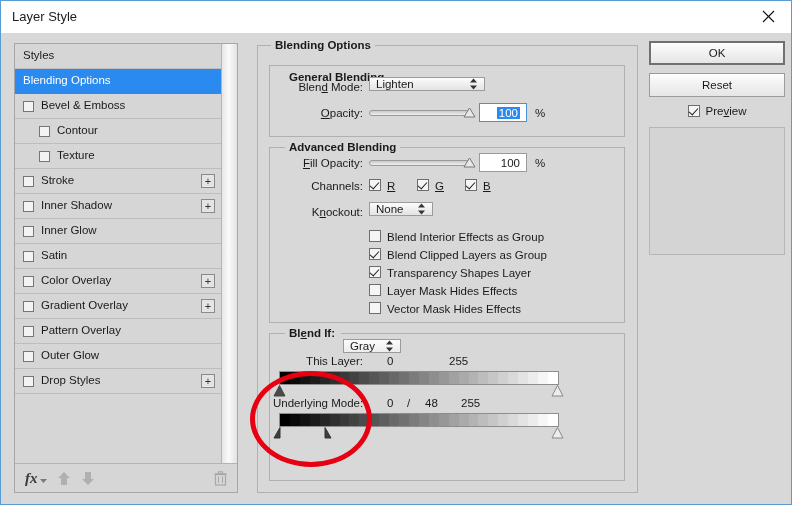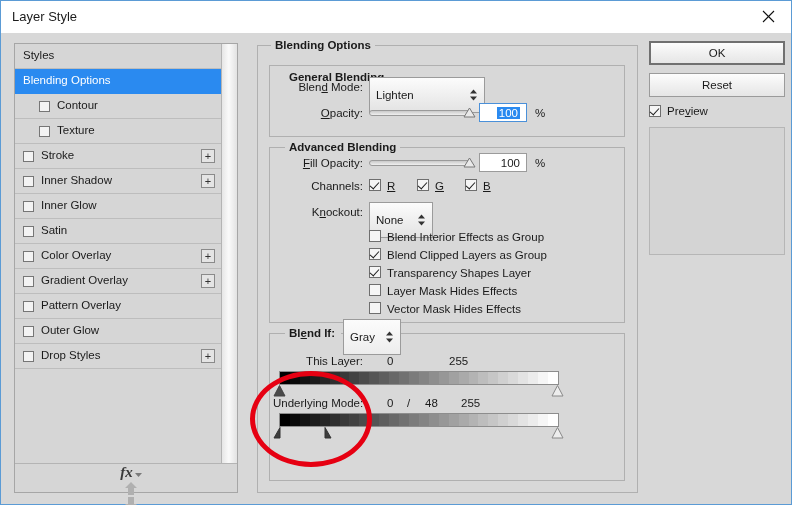--- a/index.html
+++ b/index.html
@@ -139,21 +139,20 @@
     position: absolute;
     left: 0;
     bottom: 0;
     width: 222px;
     height: 29px;
     box-sizing: border-box;
     border-top: 1px solid #b4b4b4;
     background: #d6d6d6;
     display: flex;
     align-items: center;
-    flex-direction: column;
   }
   .tb-icon {
     margin-left: 10px;
     cursor: default;
     display: flex;
     align-items: center;
   }
   .tb-icon.trash { margin-left: auto; margin-right: 10px; }
   .fx-text {
     font-family: "Liberation Serif", serif;
@@ -201,21 +200,21 @@
     color: #1a1a1a;
     white-space: nowrap;
   }
   u { text-decoration: underline; }
 
   .combo {
     position: absolute;
     box-sizing: border-box;
     border: 1px solid #9b9b9b;
     background: linear-gradient(to bottom, #fcfcfc, #eeeeee 55%, #e3e3e3);
-    height: 36px;
+    height: 14px;
     display: flex;
     align-items: center;
     padding-left: 6px;
     font-size: 11.5px;
     cursor: default;
   }
   .combo .spin {
     position: absolute;
     right: 6px;
     top: 50%;
@@ -314,20 +313,21 @@
     color: #1a1a1a;
     margin-bottom: 8px;
     cursor: default;
   }
   .btn.default {
     border: 2px solid #707070;
   }
   .preview-row {
     display: flex;
     align-items: center;
+    justify-content: center;
     gap: 6px;
     margin-top: 2px;
     margin-bottom: 10px;
     font-size: 11.5px;
   }
   .preview-row .cbx {
     width: 12px; height: 12px;
     box-sizing: border-box;
     border: 1px solid #6e6e6e;
     background: #f5f5f5;
@@ -378,20 +378,24 @@
     </div>
   </div>
 
   <div class="sidebar">
     <div class="styles-list" id="styles-list">
         <div class="style-item">
           <span class="lbl">Styles</span>
         </div>
         <div class="style-item selected">
           <span class="lbl">Blending Options</span>
+        </div>
+        <div class="style-item">
+          <span class="cb"></span>
+          <span class="lbl">Bevel &amp; Emboss</span>
         </div>
         <div class="style-item indent">
           <span class="cb"></span>
           <span class="lbl">Contour</span>
         </div>
         <div class="style-item indent">
           <span class="cb"></span>
           <span class="lbl">Texture</span>
         </div>
         <div class="style-item">
@@ -542,21 +546,21 @@
         <div class="cb2 checked" style="left: 112px; top: 227px;"></div>
         <div class="lbl-l" style="left: 130px; top: 228px;">Transparency Shapes Layer</div>
         <div class="cb2" style="left: 112px; top: 245px;"></div>
         <div class="lbl-l" style="left: 130px; top: 246px;">Layer Mask Hides Effects</div>
         <div class="cb2" style="left: 112px; top: 263px;"></div>
         <div class="lbl-l" style="left: 130px; top: 264px;">Vector Mask Hides Effects</div>
       </div>
 
     <fieldset class="grp" style="left:12px;top:294px;width:356px;height:148px;"></fieldset>
     <div class="grp-title" style="left:28px;top:288px;padding-right:6px;">Bl<u>e</u>nd If:</div>
-    <div class="combo" style="left:86px;top:280px;width:58px;background:linear-gradient(to bottom,#fcfcfc,#ededed);">
+    <div class="combo" style="left:86px;top:300px;width:58px;background:linear-gradient(to bottom,#fcfcfc,#ededed);">
       <span>Gray</span>
       <span class="spin">
         <svg width="9" height="12" viewBox="0 0 9 12">
           <path d="M4.5 0.5 L8 4.5 L1 4.5 Z" fill="#333"></path>
           <path d="M4.5 11.5 L1 7.5 L8 7.5 Z" fill="#333"></path>
         </svg>
       </span>
     </div>
 
     <div class="lbl-r" style="left:26px;top:316px;width:80px;">This Layer:</div>

